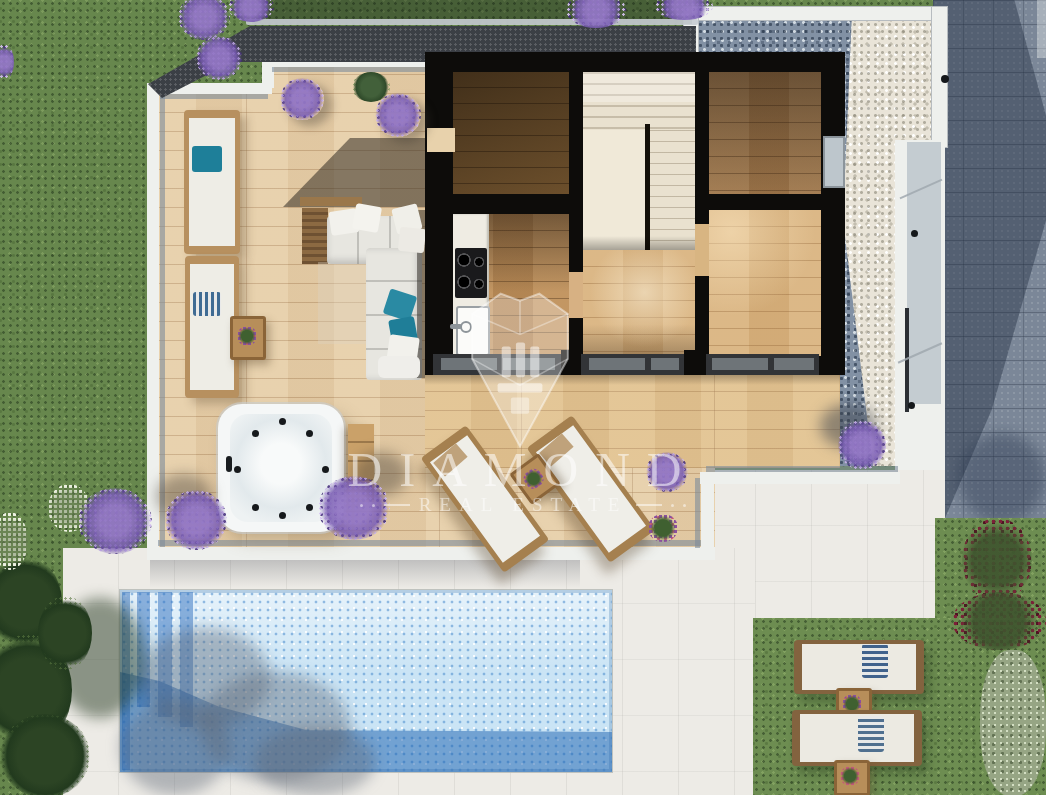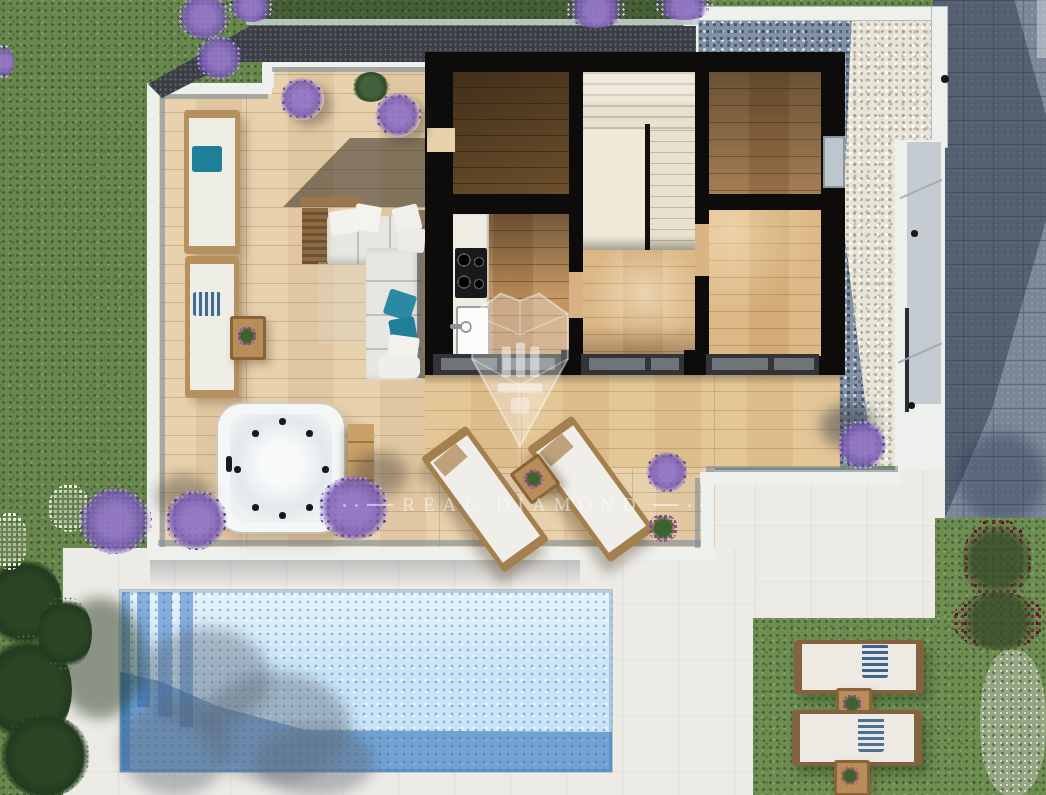--- a/index.html
+++ b/index.html
@@ -312,24 +312,25 @@
   <div class="abs" style="left:0;top:0;width:1046px;height:795px;pointer-events:none;">
     <svg style="position:absolute;left:464px;top:286px;" width="112" height="166" viewBox="0 0 110 160">
       <path d="M8 26 L36 6 L55 13 L74 6 L102 26 L102 70 L55 156 L8 70 Z" fill="rgba(255,255,255,0.30)" stroke="rgba(255,255,255,0.45)" stroke-width="2"></path>
       <path d="M8 26 L55 46 L102 26 M55 13 L55 46 M8 70 L55 96 L102 70" fill="none" stroke="rgba(255,255,255,0.35)" stroke-width="1.5"></path>
       <rect x="37" y="58" width="9" height="30" rx="2" fill="rgba(255,255,255,0.5)"></rect>
       <rect x="51" y="54" width="9" height="34" rx="2" fill="rgba(255,255,255,0.5)"></rect>
       <rect x="65" y="58" width="9" height="30" rx="2" fill="rgba(255,255,255,0.5)"></rect>
       <rect x="33" y="94" width="44" height="9" rx="2" fill="rgba(255,255,255,0.5)"></rect>
       <rect x="46" y="108" width="18" height="16" rx="2" fill="rgba(255,255,255,0.4)"></rect>
     </svg>
+    <div class="abs wm-title" style="left:320px;top:442px;width:406px;">DIAMOND</div>
     <div class="abs wm-row" style="left:340px;top:494px;width:366px;">
       <span class="wm-dot"></span>
       <span class="wm-dot"></span>
       <span class="wm-line"></span>
-      <span class="wm-sub">REAL DIAMOND</span>
+      <span class="wm-sub">REAL ESTATE</span>
       <span class="wm-line"></span>
       <span class="wm-dot"></span>
       <span class="wm-dot"></span>
     </div>
   </div>
 
 </div>
 
 </body></html>

